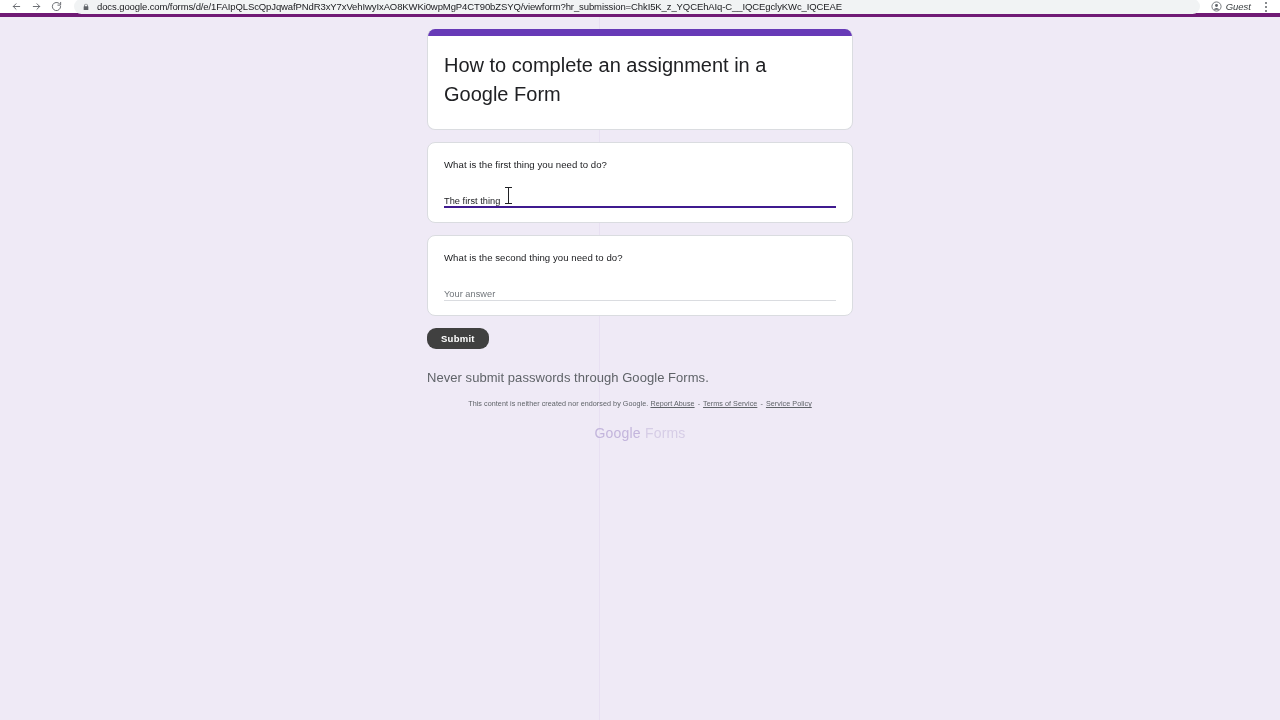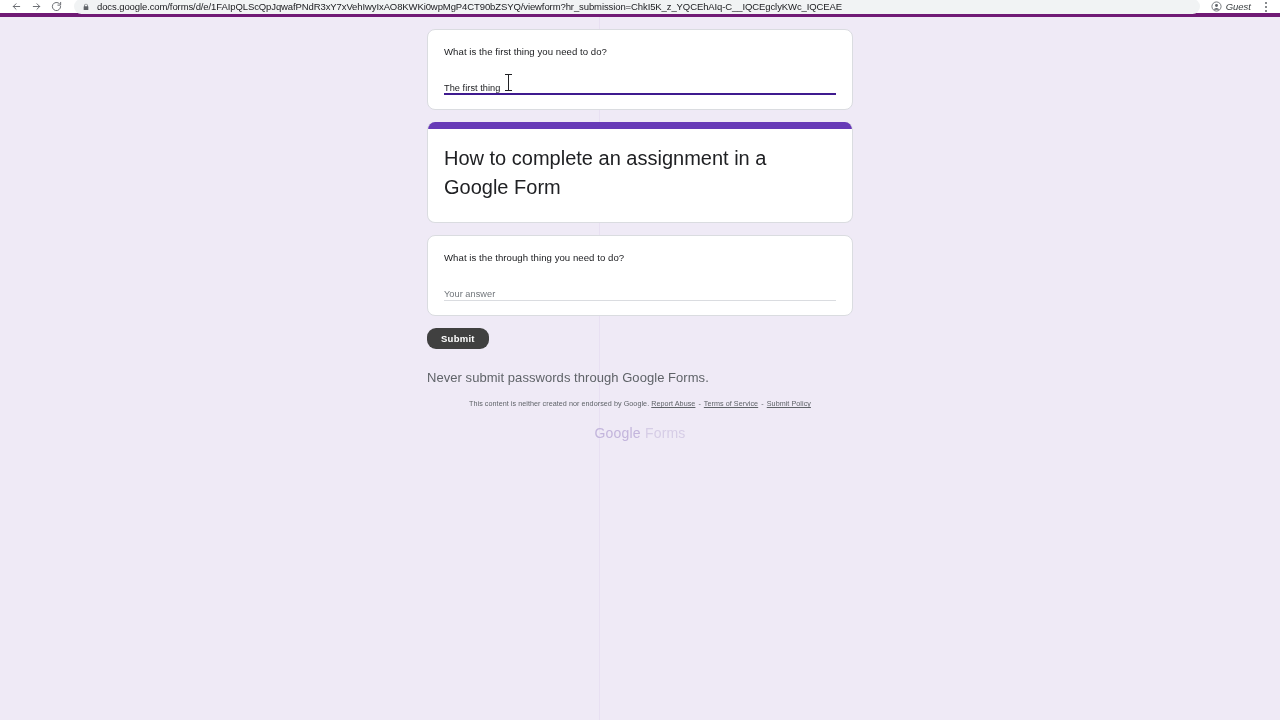--- a/index.html
+++ b/index.html
@@ -318,60 +318,60 @@
     <i></i>
     <i></i>
   </div>
 </div>
 
 <div class="page">
   <div class="page-seam"></div>
 
   <div class="form-wrap">
 
+    <div class="card header-card">
+      <div class="header-stripe"></div>
+      <div class="header-body">
+        <div class="form-title">How to complete an assignment in a Google Form</div>
+      </div>
+    </div>
+
     <div class="card q-card">
       <div class="q-title">What is the first thing you need to do?</div>
       <div class="answer-line">
         <span class="answer-text">The first thing</span>
         <span class="ibeam">
           <span class="cap-t"></span>
             <span class="stem"></span>
             <span class="cap-b"></span>
         </span>
         <span class="underline focused"></span>
       </div>
     </div>
 
-    <div class="card header-card">
-      <div class="header-stripe"></div>
-      <div class="header-body">
-        <div class="form-title">How to complete an assignment in a Google Form</div>
-      </div>
-    </div>
-
     <div class="card q-card">
-      <div class="q-title">What is the through thing you need to do?</div>
+      <div class="q-title">What is the second thing you need to do?</div>
       <div class="answer-line">
         <span class="answer-text placeholder">Your answer</span>
         <span class="underline"></span>
       </div>
     </div>
 
     <div class="submit-row">
       <button class="submit-btn">Submit</button>
       <div class="passwords-note">Never submit passwords through Google Forms.</div>
     </div>
 
     <div class="disclaimer">
       <span>This content is neither created nor endorsed by Google.</span>
       <a href="#">Report Abuse</a>
       <span class="sep">-</span>
       <a href="#">Terms of Service</a>
       <span class="sep">-</span>
-      <a href="#">Submit Policy</a>
+      <a href="#">Service Policy</a>
     </div>
 
     <div class="gf-logo">
       <span class="g-word">Google</span><span> </span><span class="f-word">Forms</span>
     </div>
 
   </div>
 </div>
 
 </body></html>

